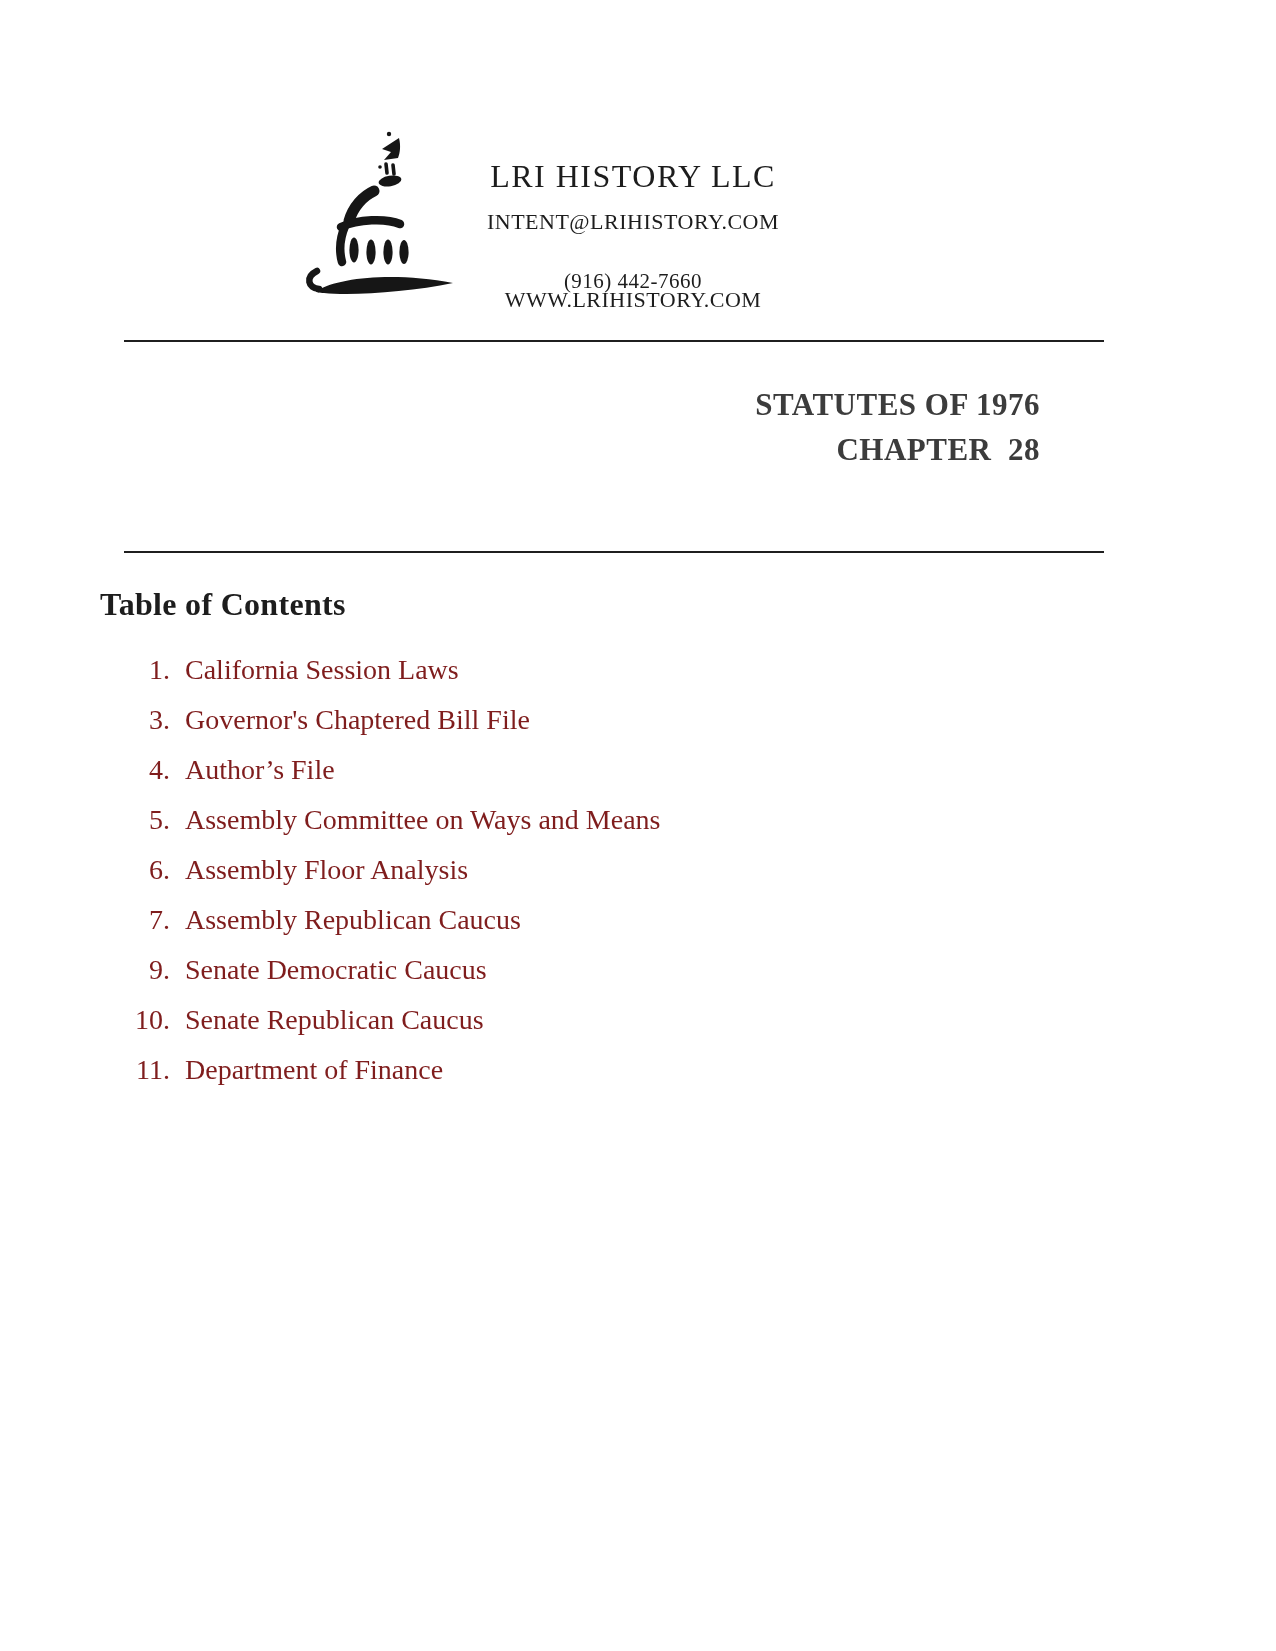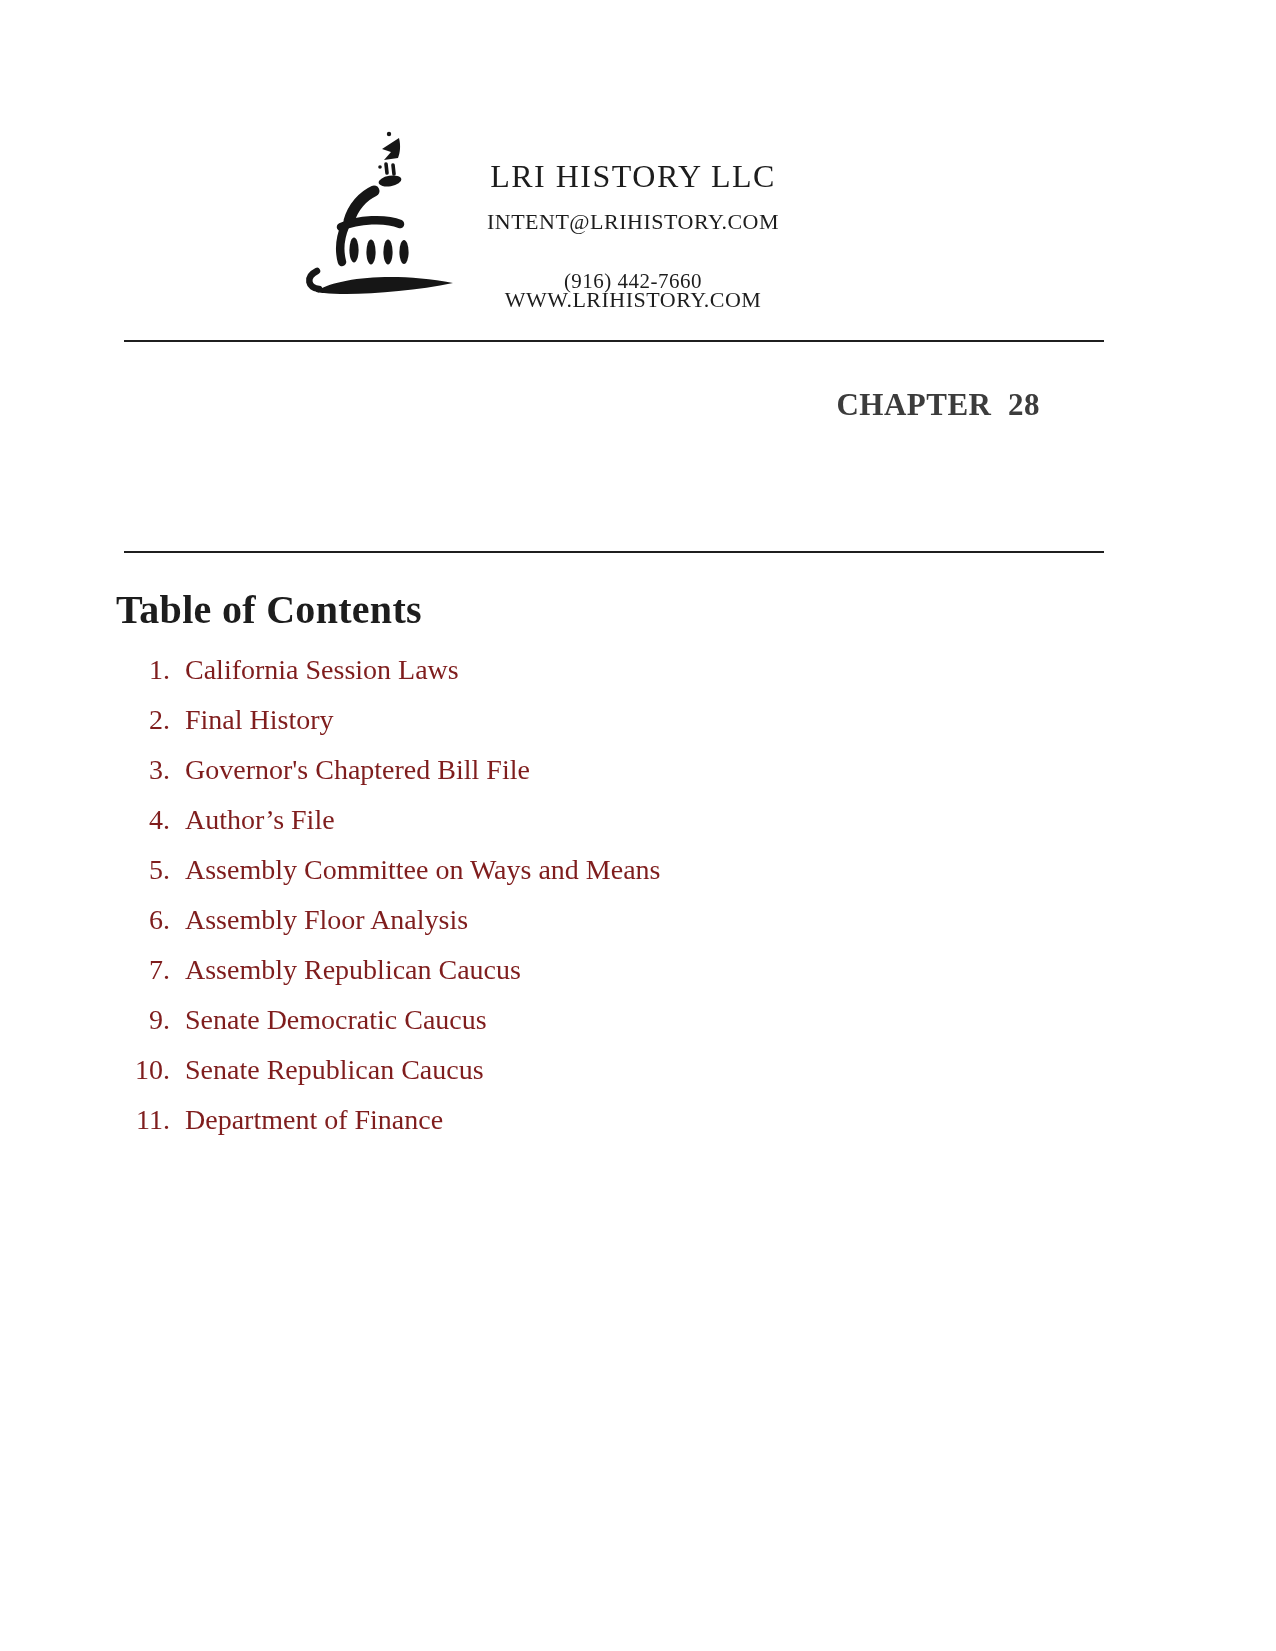--- a/index.html
+++ b/index.html
@@ -42,22 +42,22 @@
     font-weight: bold;
     font-size: 31px;
     line-height: 45px;
     color: var(--ref_ink);
     letter-spacing: 0.5px;
   }
   .ref-line { white-space: pre; }
 
   
   .toc-title {
-    left: 116px; top: 586px;
-    font-size: 40px;
+    left: 100px; top: 586px;
+    font-size: 32px;
     font-weight: bold;
     color: var(--ink);
     letter-spacing: 0.3px;
   }
   .toc-list {
     left: 0; top: 645px;
     width: 980px;
     list-style: none;
     font-size: 28px;
     color: #7f1d1d;
@@ -109,35 +109,33 @@
 </div>
 
 <div class="abs head-line company">LRI HISTORY LLC</div>
 <div class="abs head-line email">INTENT@LRIHISTORY.COM</div>
 <div class="abs head-line website">WWW.LRIHISTORY.COM</div>
 <div class="abs head-line phone">(916) 442-7660</div>
 
 <div class="abs rule rule-1"></div>
 
 <div class="abs ref-block">
+  <div class="ref-line">STATUTES OF 1976</div>
   <div class="ref-line">CHAPTER  28</div>
 </div>
 
 <div class="abs rule rule-2"></div>
 
 <h1 class="abs toc-title">Table of Contents</h1>
 
 <ol class="abs toc-list" id="toc-list">
   <li class="toc-item">
     <span class="toc-num">1.</span><span class="toc-label">California Session Laws</span>
   </li>
 
-  <li class="toc-item">
-    <span class="toc-num">2.</span><span class="toc-label">Final History</span>
-  </li>
 
   <li class="toc-item">
     <span class="toc-num">3.</span><span class="toc-label">Governor's Chaptered Bill File</span>
   </li>
 
   <li class="toc-item">
     <span class="toc-num">4.</span><span class="toc-label">Author’s File</span>
   </li>
 
   <li class="toc-item">

